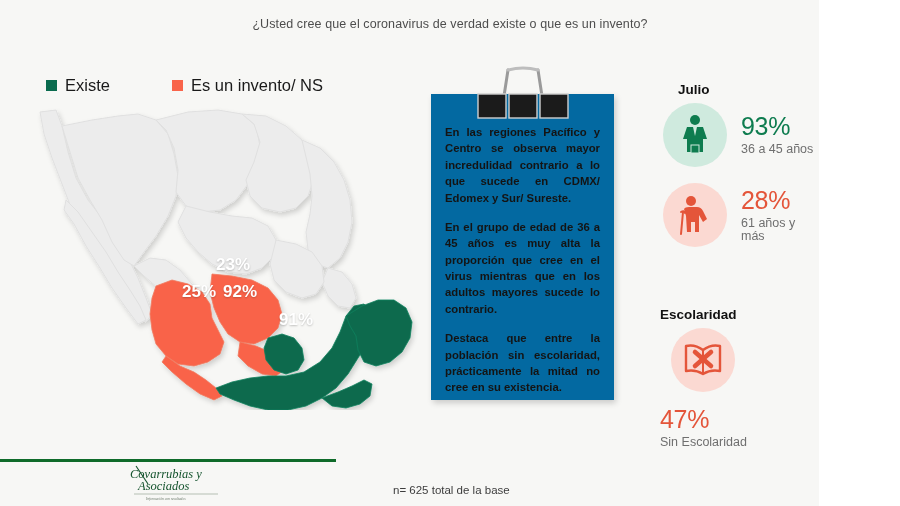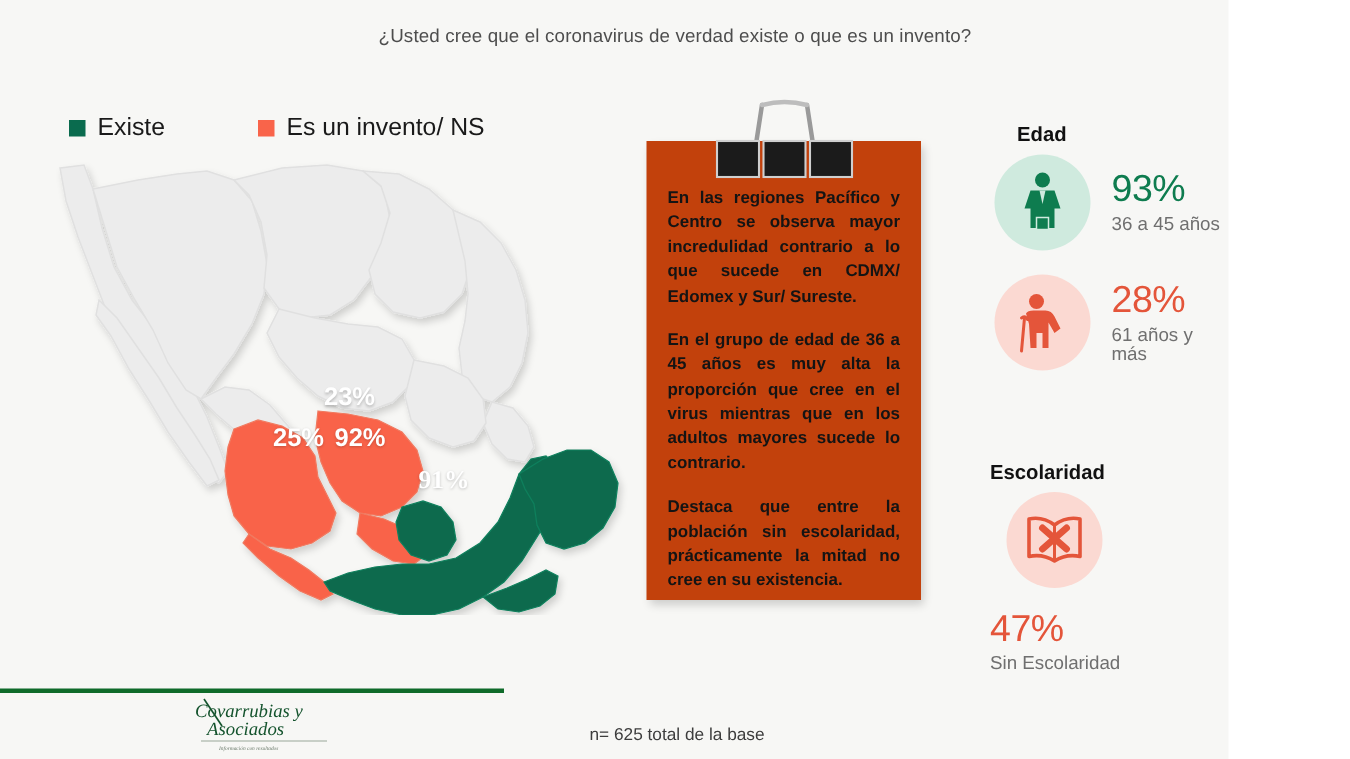--- a/index.html
+++ b/index.html
@@ -68,30 +68,30 @@
     position: absolute;
     color: #ffffff;
     font-size: 17px;
     font-weight: 600;
     text-shadow: 0 1px 2px rgba(0,0,0,0.22);
     pointer-events: none;
   }
   .ml-23 { left: 206px; top: 155px; }
   .ml-25 { left: 172px; top: 182px; }
   .ml-92 { left: 213px; top: 182px; }
-  .ml-91 { left: 269px; top: 210px; font-family: Liberation Serif, serif; }
+  .ml-91 { left: 269px; top: 210px; }
 
   
   .note-card {
     position: absolute;
     left: 431px;
     top: 94px;
     width: 183px;
     height: 306px;
-    background: #c2410c;
+    background: #0369a1;
     box-shadow: 2px 3px 6px rgba(0,0,0,0.18);
   }
   .note-inner {
     padding: 30px 14px 10px 14px;
   }
   .note-p {
     font-size: 11.3px;
     font-weight: bold;
     color: #141414;
     line-height: 1.45;
@@ -300,21 +300,21 @@
       <rect x="39" y="28" width="28" height="24" fill="#1b1b1b" stroke="#cfcfcf" stroke-width="1.4"></rect>
       <rect x="70" y="28" width="28" height="24" fill="#1b1b1b" stroke="#cfcfcf" stroke-width="1.4"></rect>
     </svg>
     <div class="note-inner">
       <p class="note-p">En las regiones Pacífico y Centro se observa mayor incredulidad contrario a lo que sucede en CDMX/ Edomex y Sur/ Sureste.</p>
       <p class="note-p">En el grupo de edad de 36 a 45 años es muy alta la proporción que cree en el virus mientras que en los adultos mayores sucede lo contrario.</p>
       <p class="note-p">Destaca que entre la población sin escolaridad, prácticamente la mitad no cree en su existencia.</p>
     </div>
   </div>
 
-  <div class="stat-head head-edad">Edad</div>
+  <div class="stat-head head-edad">Julio</div>
 
   <div class="stat-row row-1">
     <div class="stat-bubble bubble-green">
       <svg width="38" height="42" viewBox="0 0 38 42">
         <circle cx="19" cy="6" r="5" fill="#0e7c4f"></circle>
         <path d="M11 13 L27 13 L31 25 L27 25 L27 38 L11 38 L11 25 L7 25 Z" fill="#0e7c4f"></path>
         <path d="M17 13 L19 22 L21 13 Z" fill="#cfeade"></path>
         <rect x="15" y="31" width="8" height="8" fill="#0e7c4f" stroke="#cfeade" stroke-width="1"></rect>
       </svg>
     </div>

